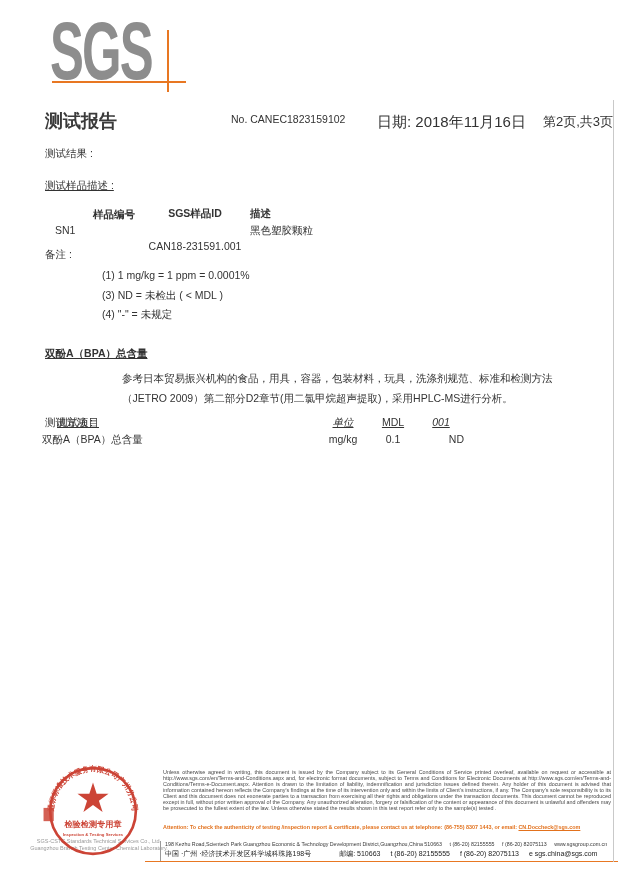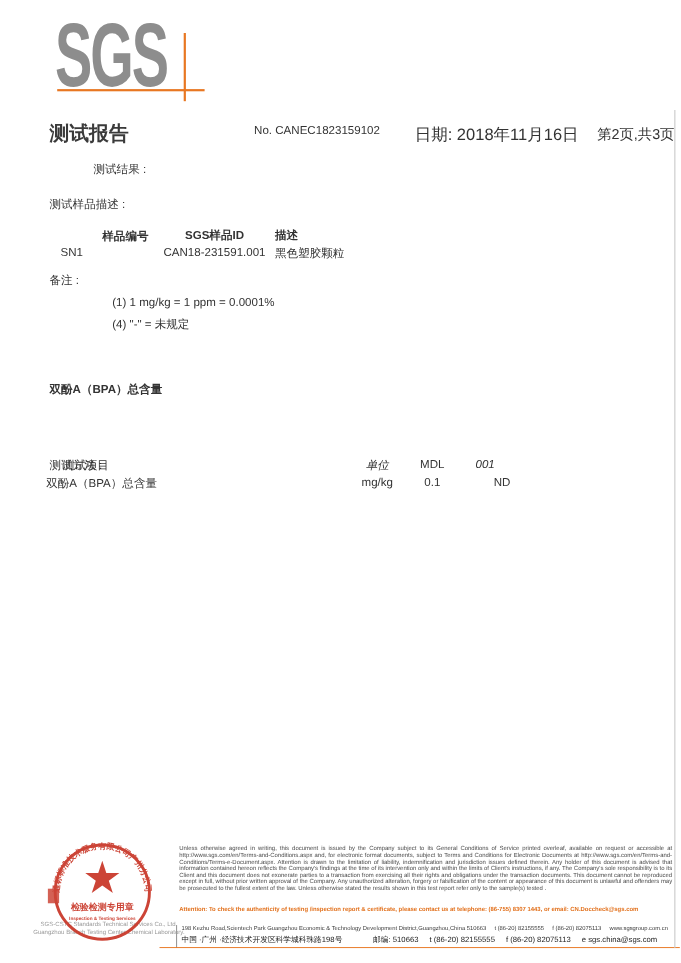--- a/index.html
+++ b/index.html
@@ -10,21 +10,21 @@
   .logo-text{position:absolute;left:50px;top:10px;font-size:82px;font-weight:bold;color:#8d8d8d;
              line-height:1;transform:scaleX(0.62);transform-origin:left top;letter-spacing:-3px;}
   .logo-vline{position:absolute;left:167px;top:30px;width:2px;height:62px;background:#e87722;}
   .logo-hline{position:absolute;left:52px;top:81px;width:134px;height:2px;background:#e87722;}
   
   .doc-title{position:absolute;left:45px;top:109px;font-size:18px;font-weight:bold;color:#3a3a3a;}
   .report-no{position:absolute;left:219px;top:113px;font-size:10.5px;margin-left:12px;}
   .report-date{position:absolute;left:377px;top:113px;font-size:15px;}
   .page-info{position:absolute;left:523px;top:113px;font-size:13px;margin-left:20px;}
   .body-text{font-size:10.5px;color:#333;}
-  .u{}
+  .u{text-decoration:underline;}
   .b{font-weight:bold;}
   .i{font-style:italic;}
   
   .legal{position:absolute;left:163px;top:769px;width:448px;font-size:5.4px;line-height:6px;
          color:#4a4a4a;text-align:justify;}
   .attention{position:absolute;left:163px;top:824px;width:448px;font-size:5.4px;line-height:6px;
              color:#e2711d;font-weight:bold;}
   .addr1{position:absolute;left:165px;top:841px;width:450px;font-size:5.3px;color:#3a3a3a;white-space:nowrap;}
   .addr1 span{margin-right:6px;}
   .addr2{position:absolute;left:165px;top:849px;width:450px;font-size:7px;color:#222;white-space:nowrap;}
@@ -45,38 +45,40 @@
 
   <div class="logo-text">SGS</div>
   <div class="logo-vline"></div>
   <div class="logo-hline"></div>
 
   <div class="doc-title">测试报告</div>
   <div class="report-no">No. CANEC1823159102</div>
   <div class="report-date">日期: 2018年11月16日</div>
   <div class="page-info">第2页,共3页</div>
 
-  <div class="abs body-text" style="left:45px;top:147px;margin-left:40px;">测试结果 :</div>
+  <div class="abs body-text" style="left:45px;top:147px;">测试结果 :</div>
   <div class="abs body-text u" style="left:45px;top:179px;">测试样品描述 :</div>
 
   <div class="abs body-text b" style="left:55px;top:208px;width:80px;text-align:right;">样品编号</div>
   <div class="abs body-text b" style="left:135px;top:207px;width:120px;text-align:center;">SGS样品ID</div>
   <div class="abs body-text b" style="left:250px;top:207px;">描述</div>
   <div class="abs body-text" style="left:55px;top:224px;width:80px;text-align:left;">SN1</div>
-  <div class="abs body-text" style="left:135px;top:224px;width:120px;text-align:center;">CAN18-231591.001</div>
+  <div class="abs body-text" style="left:135px;top:240px;width:120px;text-align:center;">CAN18-231591.001</div>
   <div class="abs body-text" style="left:250px;top:224px;">黑色塑胶颗粒</div>
 
   <div class="abs body-text" style="left:45px;top:248px;">备注 :</div>
   <div class="abs body-text" style="left:102px;top:266px;line-height:19.5px;">
     <div>(1) 1 mg/kg = 1 ppm = 0.0001%</div>
+    <div>(3) ND = 未检出 ( &lt; MDL )</div>
     <div>(4) "-" = 未规定</div>
   </div>
 
   <div class="abs body-text b u" style="left:45px;top:347px;">双酚A（BPA）总含量</div>
   <div class="abs body-text" style="left:45px;top:370px;margin-top:46px;">测试方法 :</div>
+  <div class="abs body-text" style="left:122px;top:369px;width:474px;line-height:19.5px;">参考日本贸易振兴机构的食品，用具，容器，包装材料，玩具，洗涤剂规范、标准和检测方法（JETRO 2009）第二部分D2章节(用二氯甲烷超声提取)，采用HPLC-MS进行分析。</div>
 
   <div class="abs body-text u" style="left:57px;top:416px;">测试项目</div>
   <div class="abs body-text u i" style="left:318px;top:416px;width:50px;text-align:center;">单位</div>
   <div class="abs body-text u" style="left:372px;top:416px;width:42px;text-align:center;">MDL</div>
   <div class="abs body-text u i" style="left:418px;top:416px;width:46px;text-align:center;">001</div>
   <div class="abs body-text" style="left:42px;top:433px;">双酚A（BPA）总含量</div>
   <div class="abs body-text" style="left:318px;top:433px;width:50px;text-align:center;">mg/kg</div>
   <div class="abs body-text" style="left:372px;top:433px;width:42px;text-align:center;">0.1</div>
   <div class="abs body-text" style="left:418px;top:433px;width:46px;text-align:right;">ND</div>
 

